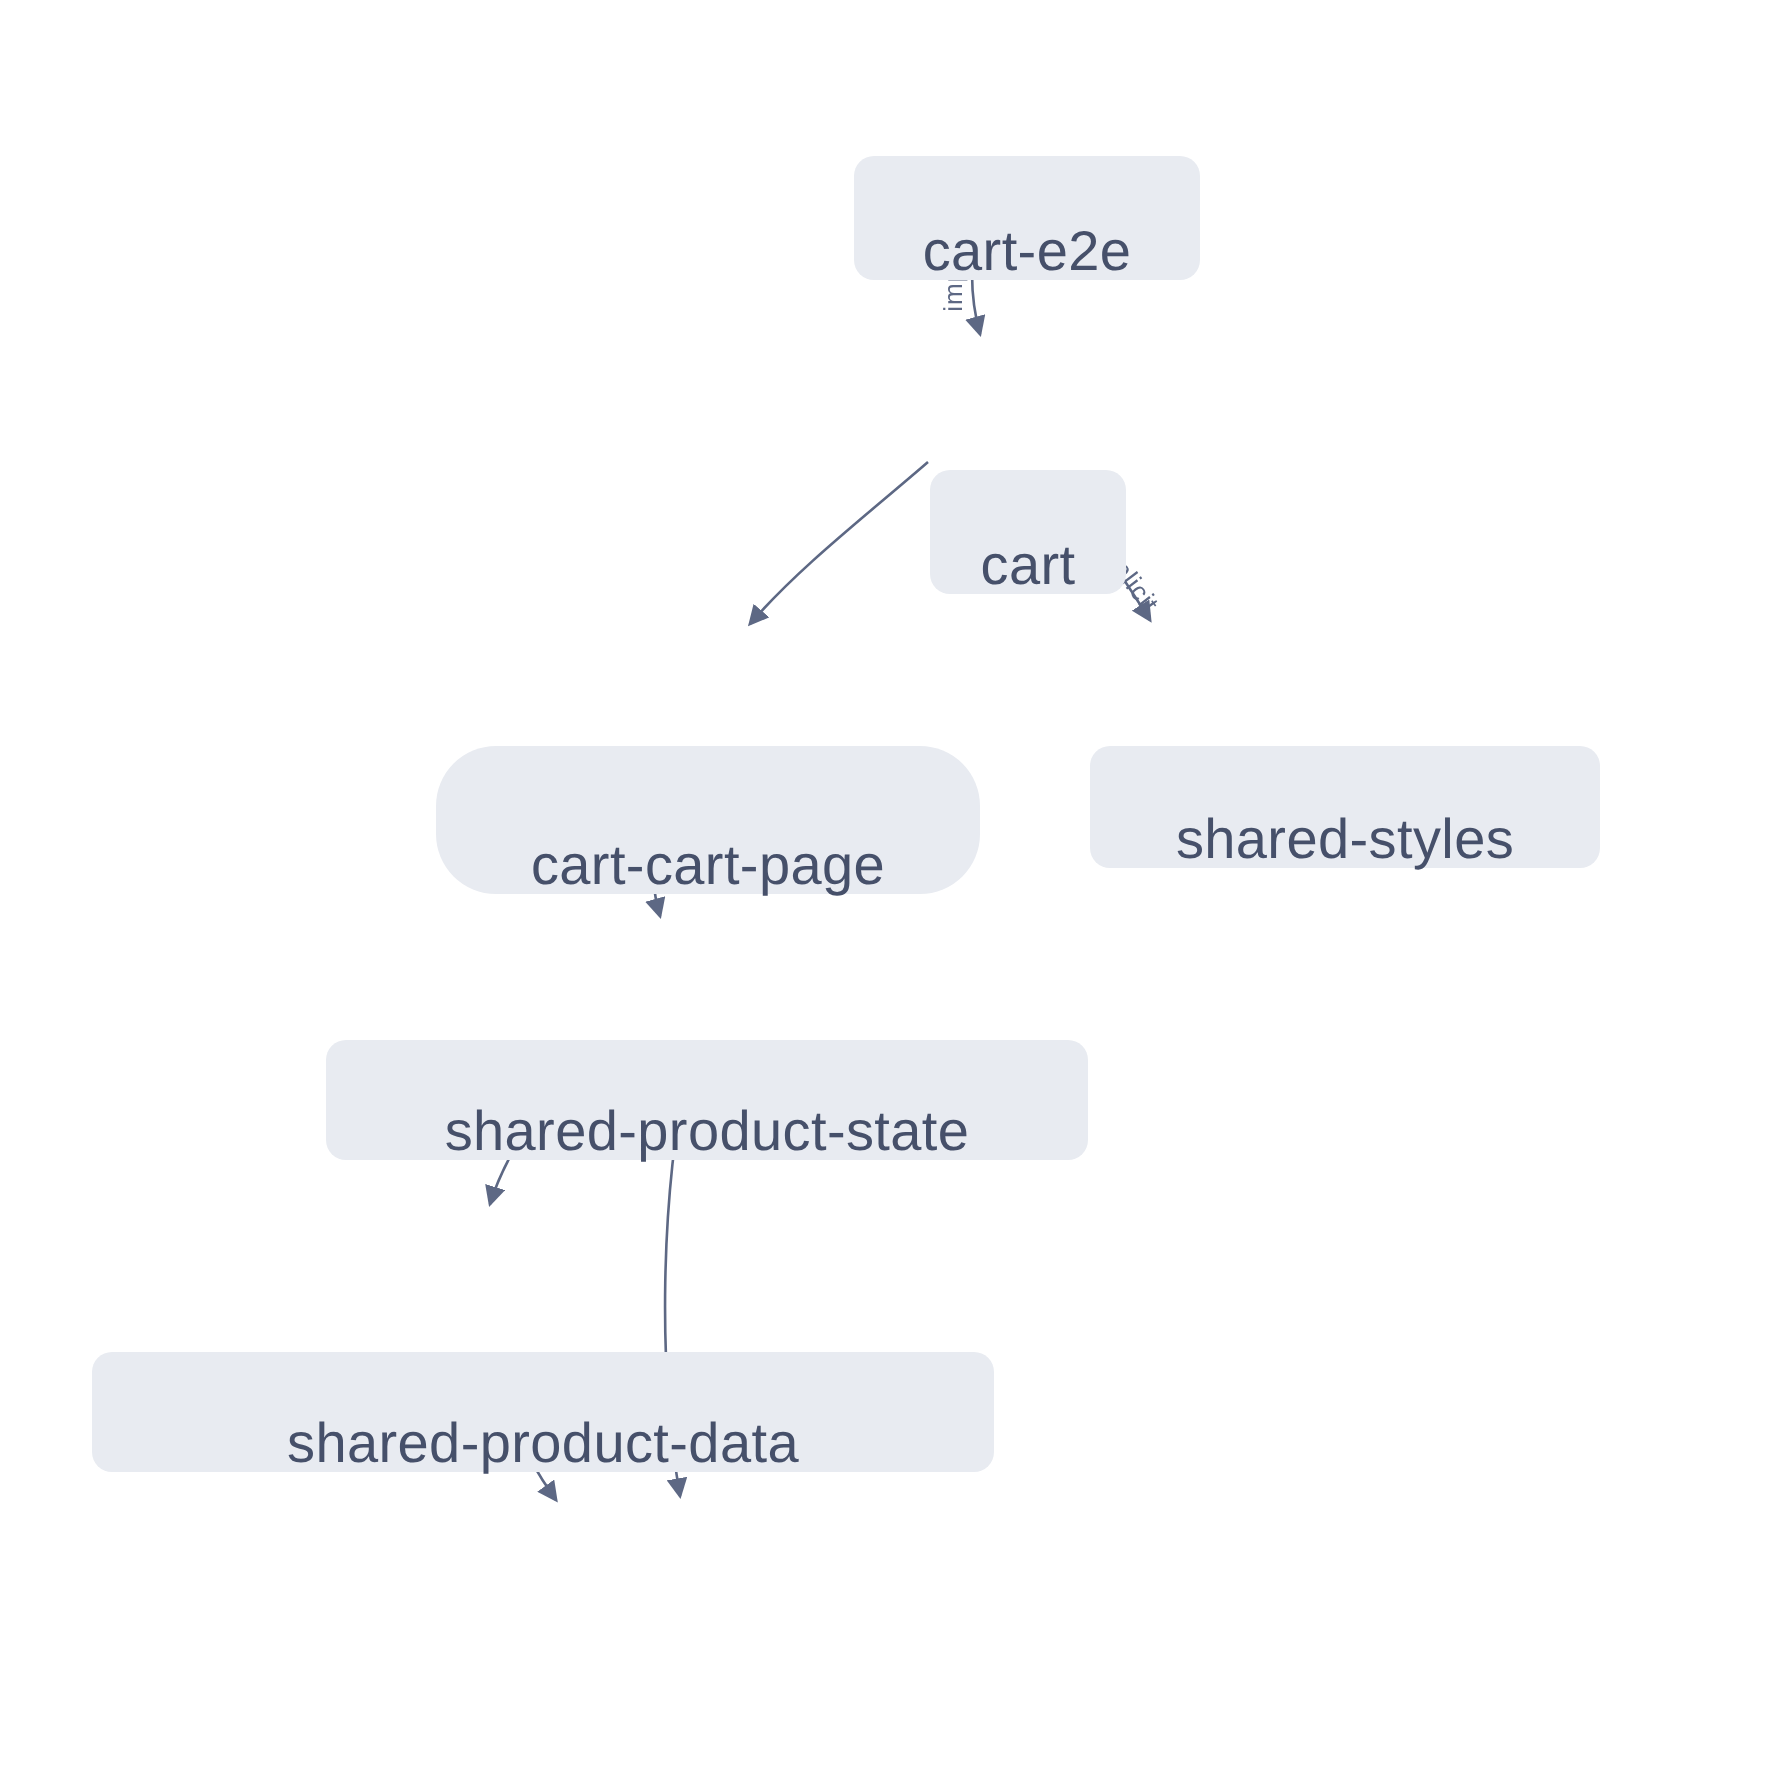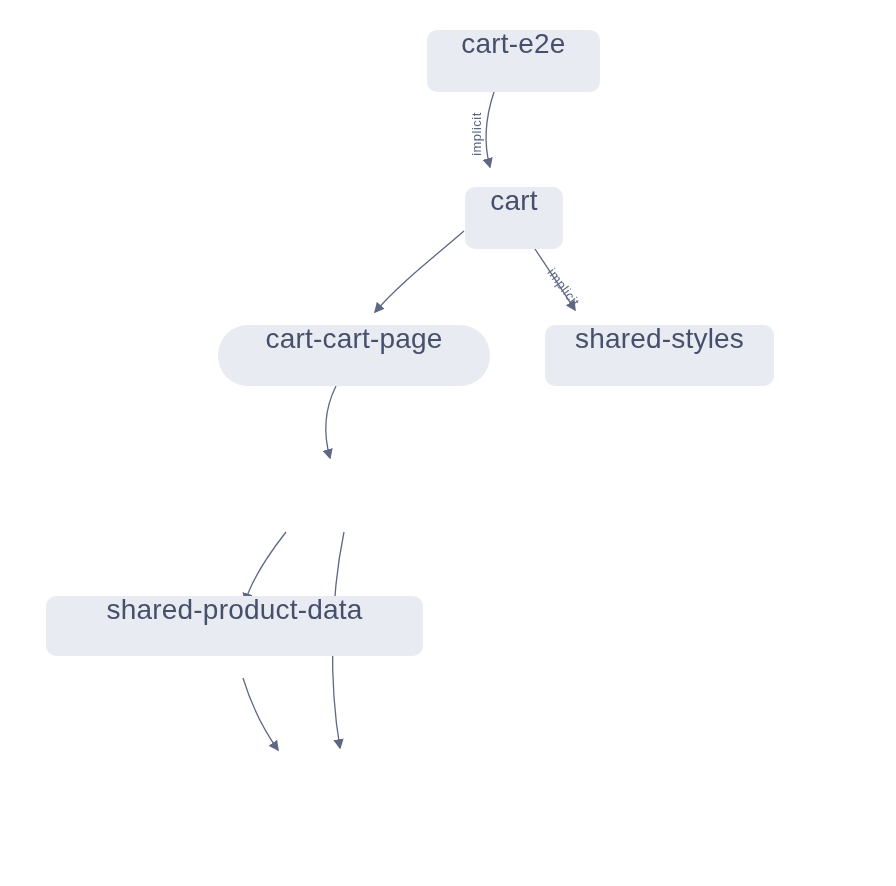--- a/index.html
+++ b/index.html
@@ -28,24 +28,25 @@
     fill:var(--edge);
     font-family:"Liberation Sans", sans-serif;
     font-size:13px;
     letter-spacing:0.5px;
   }
   .node{
     position:absolute;
     background:var(--node-fill);
     border-radius:10px;
     display:flex;
-    align-items:flex-start;
+    align-items:flex-end;
     justify-content:center;
     cursor:pointer;
     box-sizing:border-box;
+    margin-top:48px;
   }
   .node-label{
     color:var(--node-text);
     font-size:28px;
     line-height:1;
     white-space:nowrap;
     letter-spacing:0.2px;
   }
 </style>
 </head>
@@ -80,27 +81,30 @@
   </svg>
 
   <div class="node" style="left:427px;top:30px;width:173px;height:62px;">
     <span class="node-label">cart-e2e</span>
   </div>
 
   <div class="node" style="left:465px;top:187px;width:98px;height:62px;">
     <span class="node-label">cart</span>
   </div>
 
-  <div class="node" style="left:218px;top:325px;width:272px;height:61px;border-radius:30px;">
+  <div class="node" style="left:218px;top:325px;width:272px;height:74px;border-radius:30px;">
     <span class="node-label">cart-cart-page</span>
   </div>
 
-  <div class="node" style="left:545px;top:325px;width:229px;height:61px;">
+  <div class="node" style="left:545px;top:325px;width:255px;height:61px;">
     <span class="node-label">shared-styles</span>
   </div>
 
+  <div class="node" style="left:163px;top:472px;width:381px;height:60px;">
+    <span class="node-label">shared-product-state</span>
+  </div>
 
-  <div class="node" style="left:46px;top:596px;width:377px;height:60px;">
+  <div class="node" style="left:46px;top:628px;width:451px;height:60px;">
     <span class="node-label">shared-product-data</span>
   </div>
 
 
 </div>
 
 </body></html>

